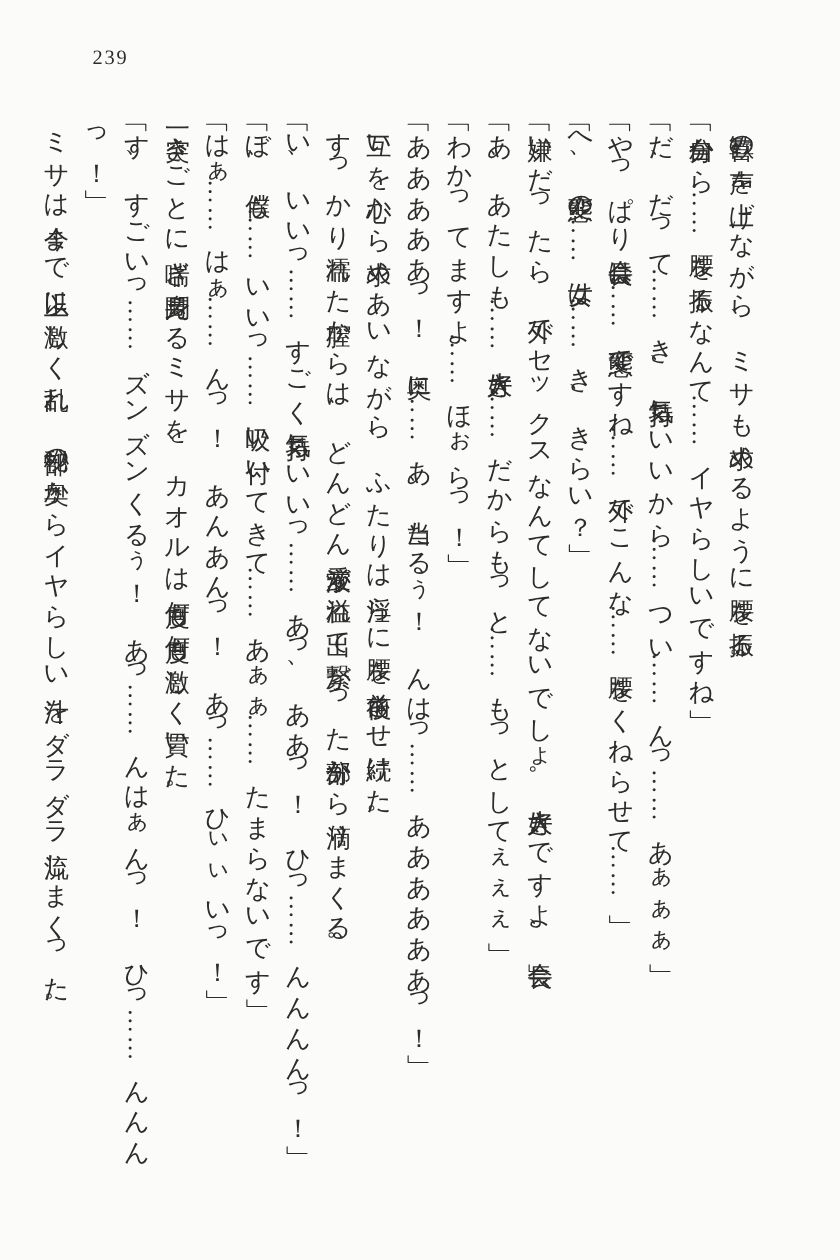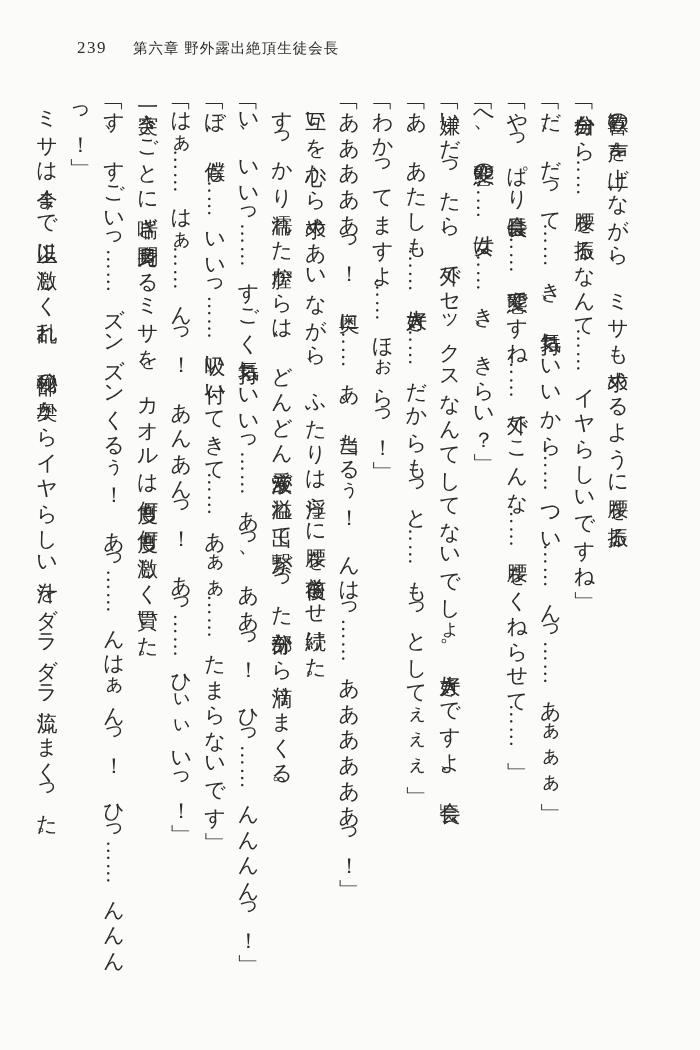--- a/index.html
+++ b/index.html
@@ -52,21 +52,20 @@
     margin: 0;
     padding: 0;
     white-space: pre-wrap;
   }
 </style>
 </head>
 <body style="--paper: #fbfbf9; --ink: #2c2c2c;">
 
 <header class="running-header">
   <span class="page-number">239</span>
-  <span class="chapter-title">第六章 野外露出絶頂生徒会長</span>
 </header>
 
 <main class="text-block">
   <p>歓喜の声を上げながら、ミサも求めるように腰を振る。</p>
   <p>「自分から……腰を振るなんて……イヤらしいですね」</p>
   <p>「だ、だって……き、気持ちいいから……つい……んっ……あぁぁぁ」</p>
   <p>「やっぱり会長は……変態ですね……外でこんな……腰をくねらせて……」</p>
   <p>「へ、変態の……女は……き、きらい？」</p>
   <p>「嫌いだったら、外でセックスなんてしてないでしょ。大好きですよ、会長」</p>
   <p>「あ、あたしも……大好き……だからもっと……もっとしてぇぇぇ」</p>

